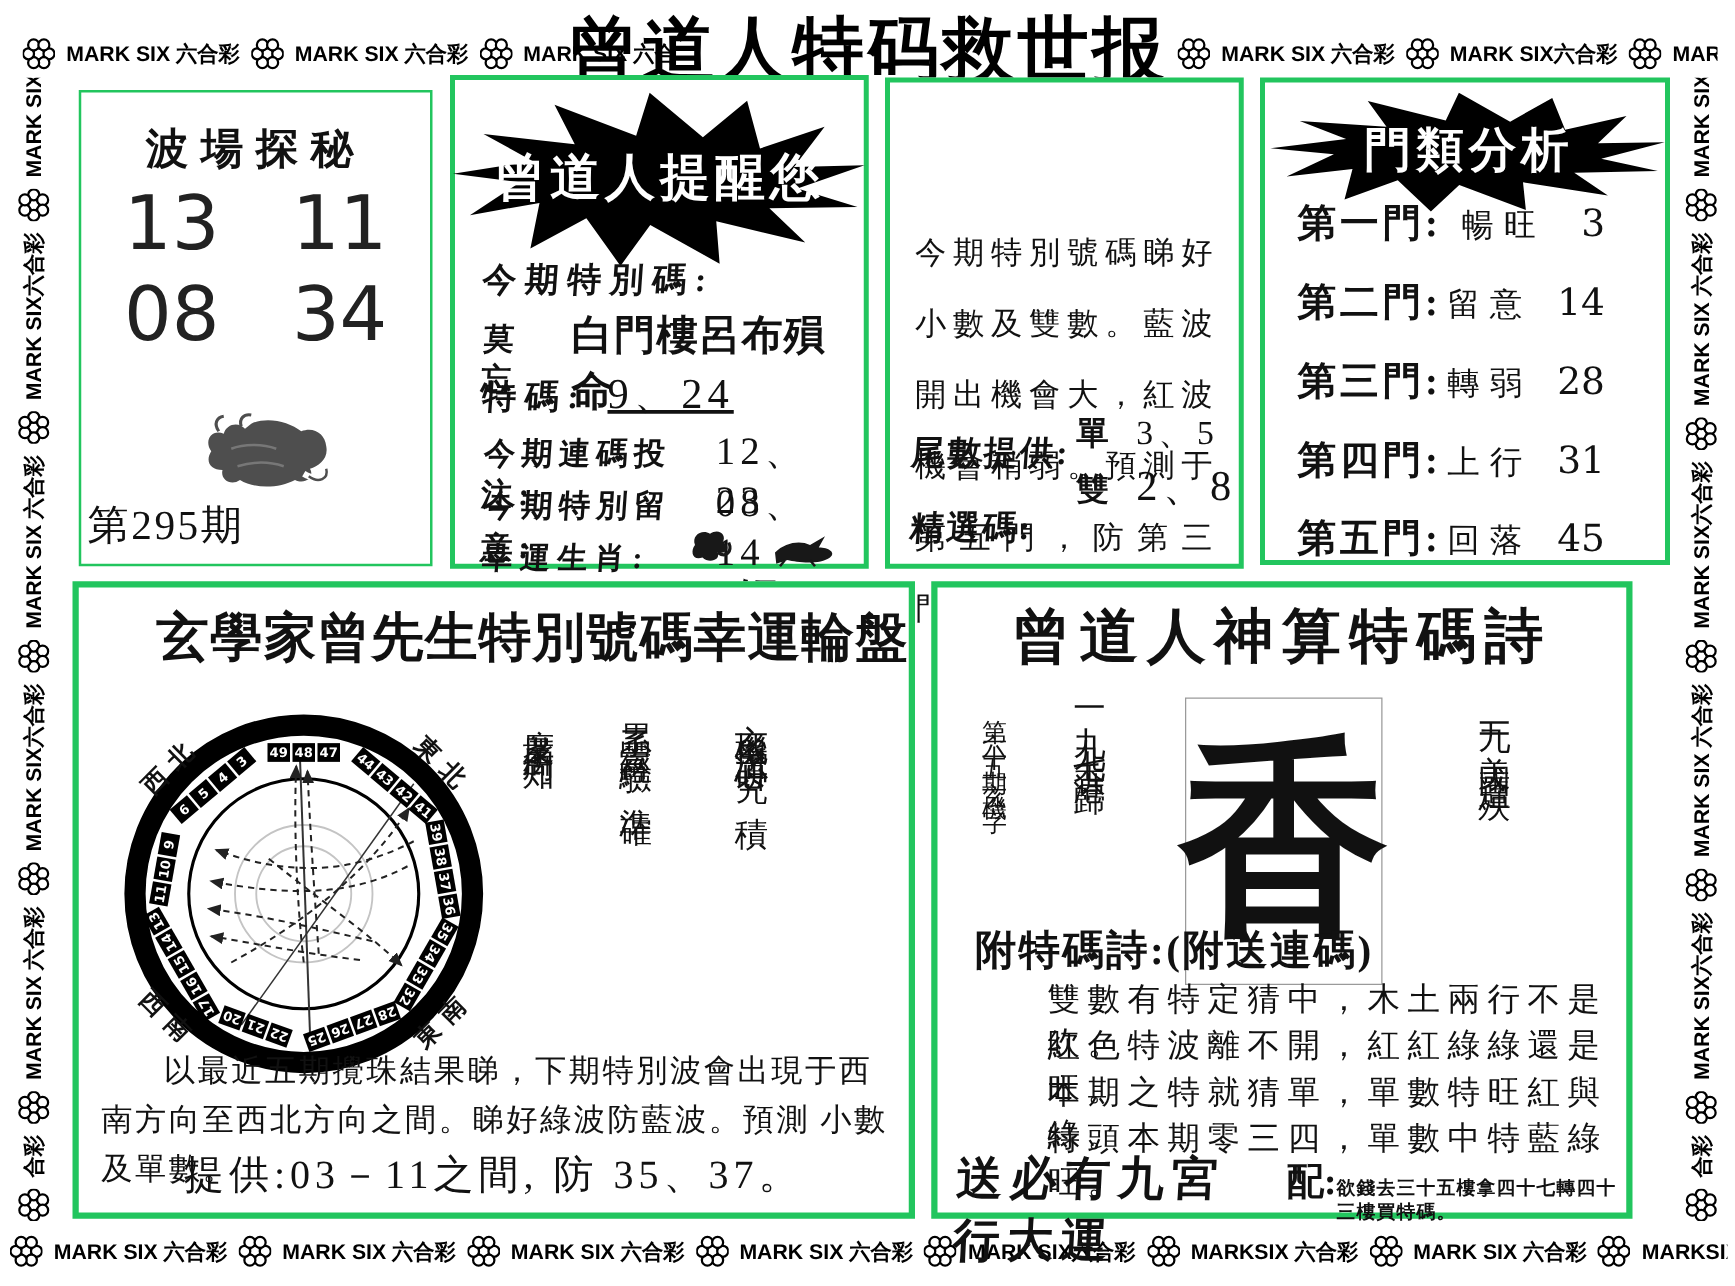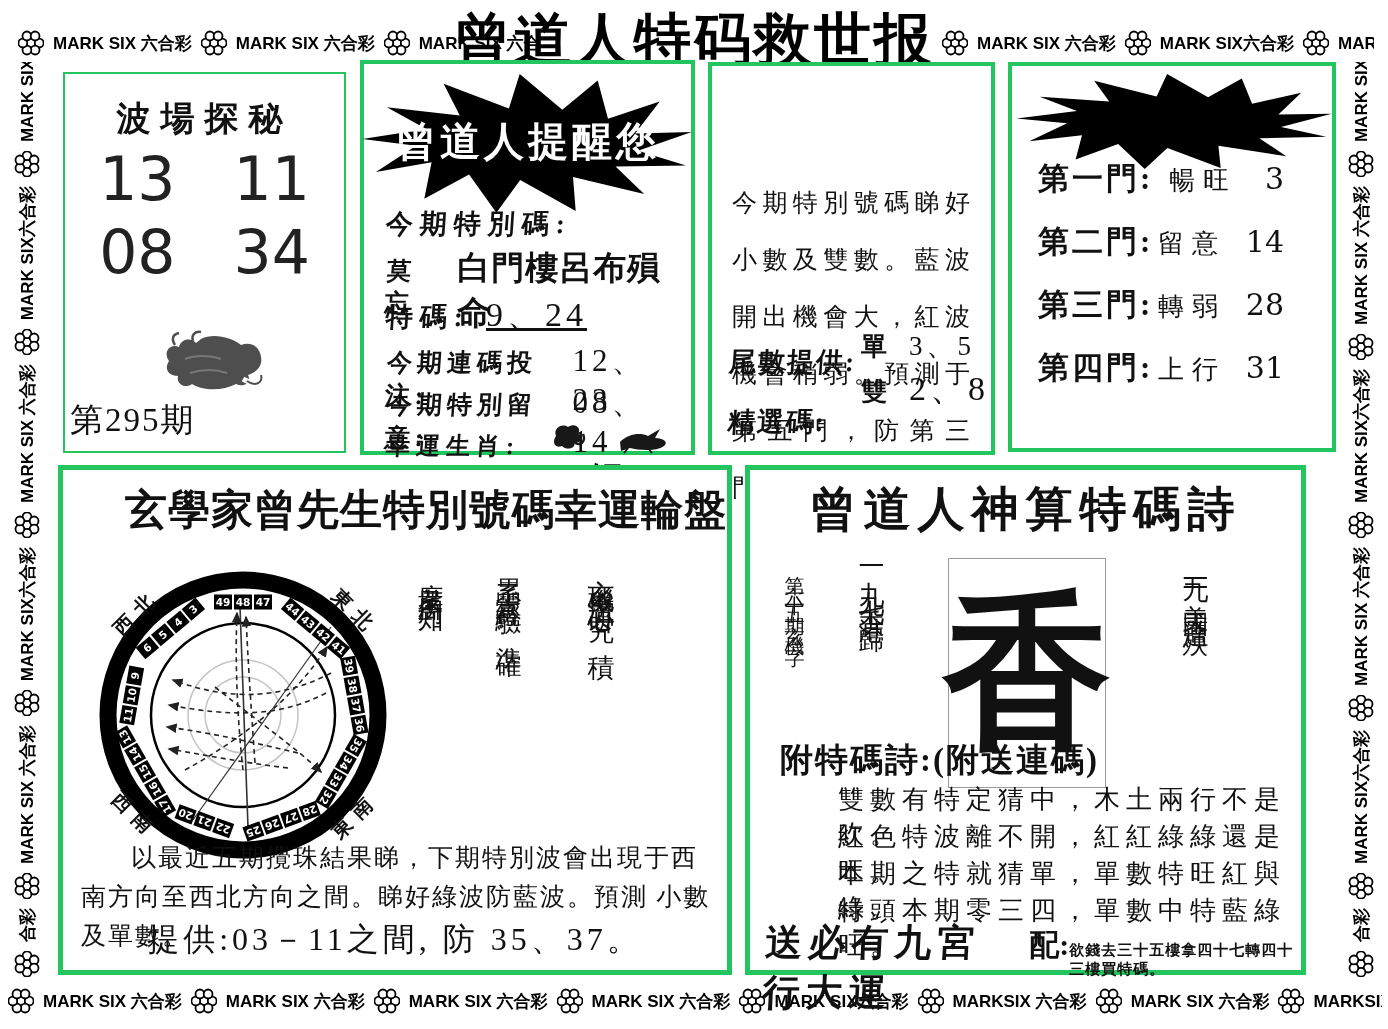--- a/index.html
+++ b/index.html
@@ -437,40 +437,46 @@
     <div style="position:absolute;left:16px;top:338px;display:flex;align-items:baseline;">
       <span class="p3-lbl">精選碼:</span>
     </div>
   </div>
 
   <div class="panel" style="left:1008px;top:62px;width:328px;height:390px;">
     <div class="burst" style="left:2px;top:6px;width:322px;height:100px;">
       <svg width="322" height="100" viewBox="0 0 322 100">
           <polygon points="153.1,2.1 194.1,25.3 227.8,6.4 238.1,31.8 287.2,20.8 264.4,42.5 317.7,41.8 267.0,54.9 312.3,64.8 245.4,66.2 272.3,84.3 204.4,73.8 206.7,96.0 153.4,75.9 130.7,97.1 104.2,72.1 61.6,87.5 68.0,63.2 15.3,69.2 53.1,51.3 2.4,46.6 62.9,39.1 25.8,24.7 95.2,29.4 80.2,8.7 142.6,24.4" fill="#000"></polygon>
         </svg>
+      <div class="burst-label" style="font-size:38px;">門類分析</div>
     </div>
     <div class="p4row" style="top:92px;">
       <span class="gate">第一門:</span>
       <span class="trend">暢旺</span>
       <span class="gnum">3</span>
     </div>
     <div class="p4row" style="top:155px;">
       <span class="gate">第二門:</span>
       <span class="trend">留意</span>
       <span class="gnum">14</span>
     </div>
     <div class="p4row" style="top:218px;">
       <span class="gate">第三門:</span>
       <span class="trend">轉弱</span>
       <span class="gnum">28</span>
     </div>
     <div class="p4row" style="top:281px;">
       <span class="gate">第四門:</span>
       <span class="trend">上行</span>
       <span class="gnum">31</span>
+    </div>
+    <div class="p4row" style="top:344px;">
+      <span class="gate">第五門:</span>
+      <span class="trend">回落</span>
+      <span class="gnum">45</span>
     </div>
   </div>
 
   <div class="panel thick" style="left:58px;top:465px;width:674px;height:510px;">
     <div class="p5-title">玄學家曾先生特別號碼幸運輪盤</div>
 
     <div style="position:absolute;left:30px;top:95px;width:300px;height:300px;">
       <svg id="wheel-svg" width="300" height="300" viewBox="0 0 300 300">
         <defs>
           <marker id="arr" markerWidth="8" markerHeight="8" refX="6" refY="3" orient="auto">

